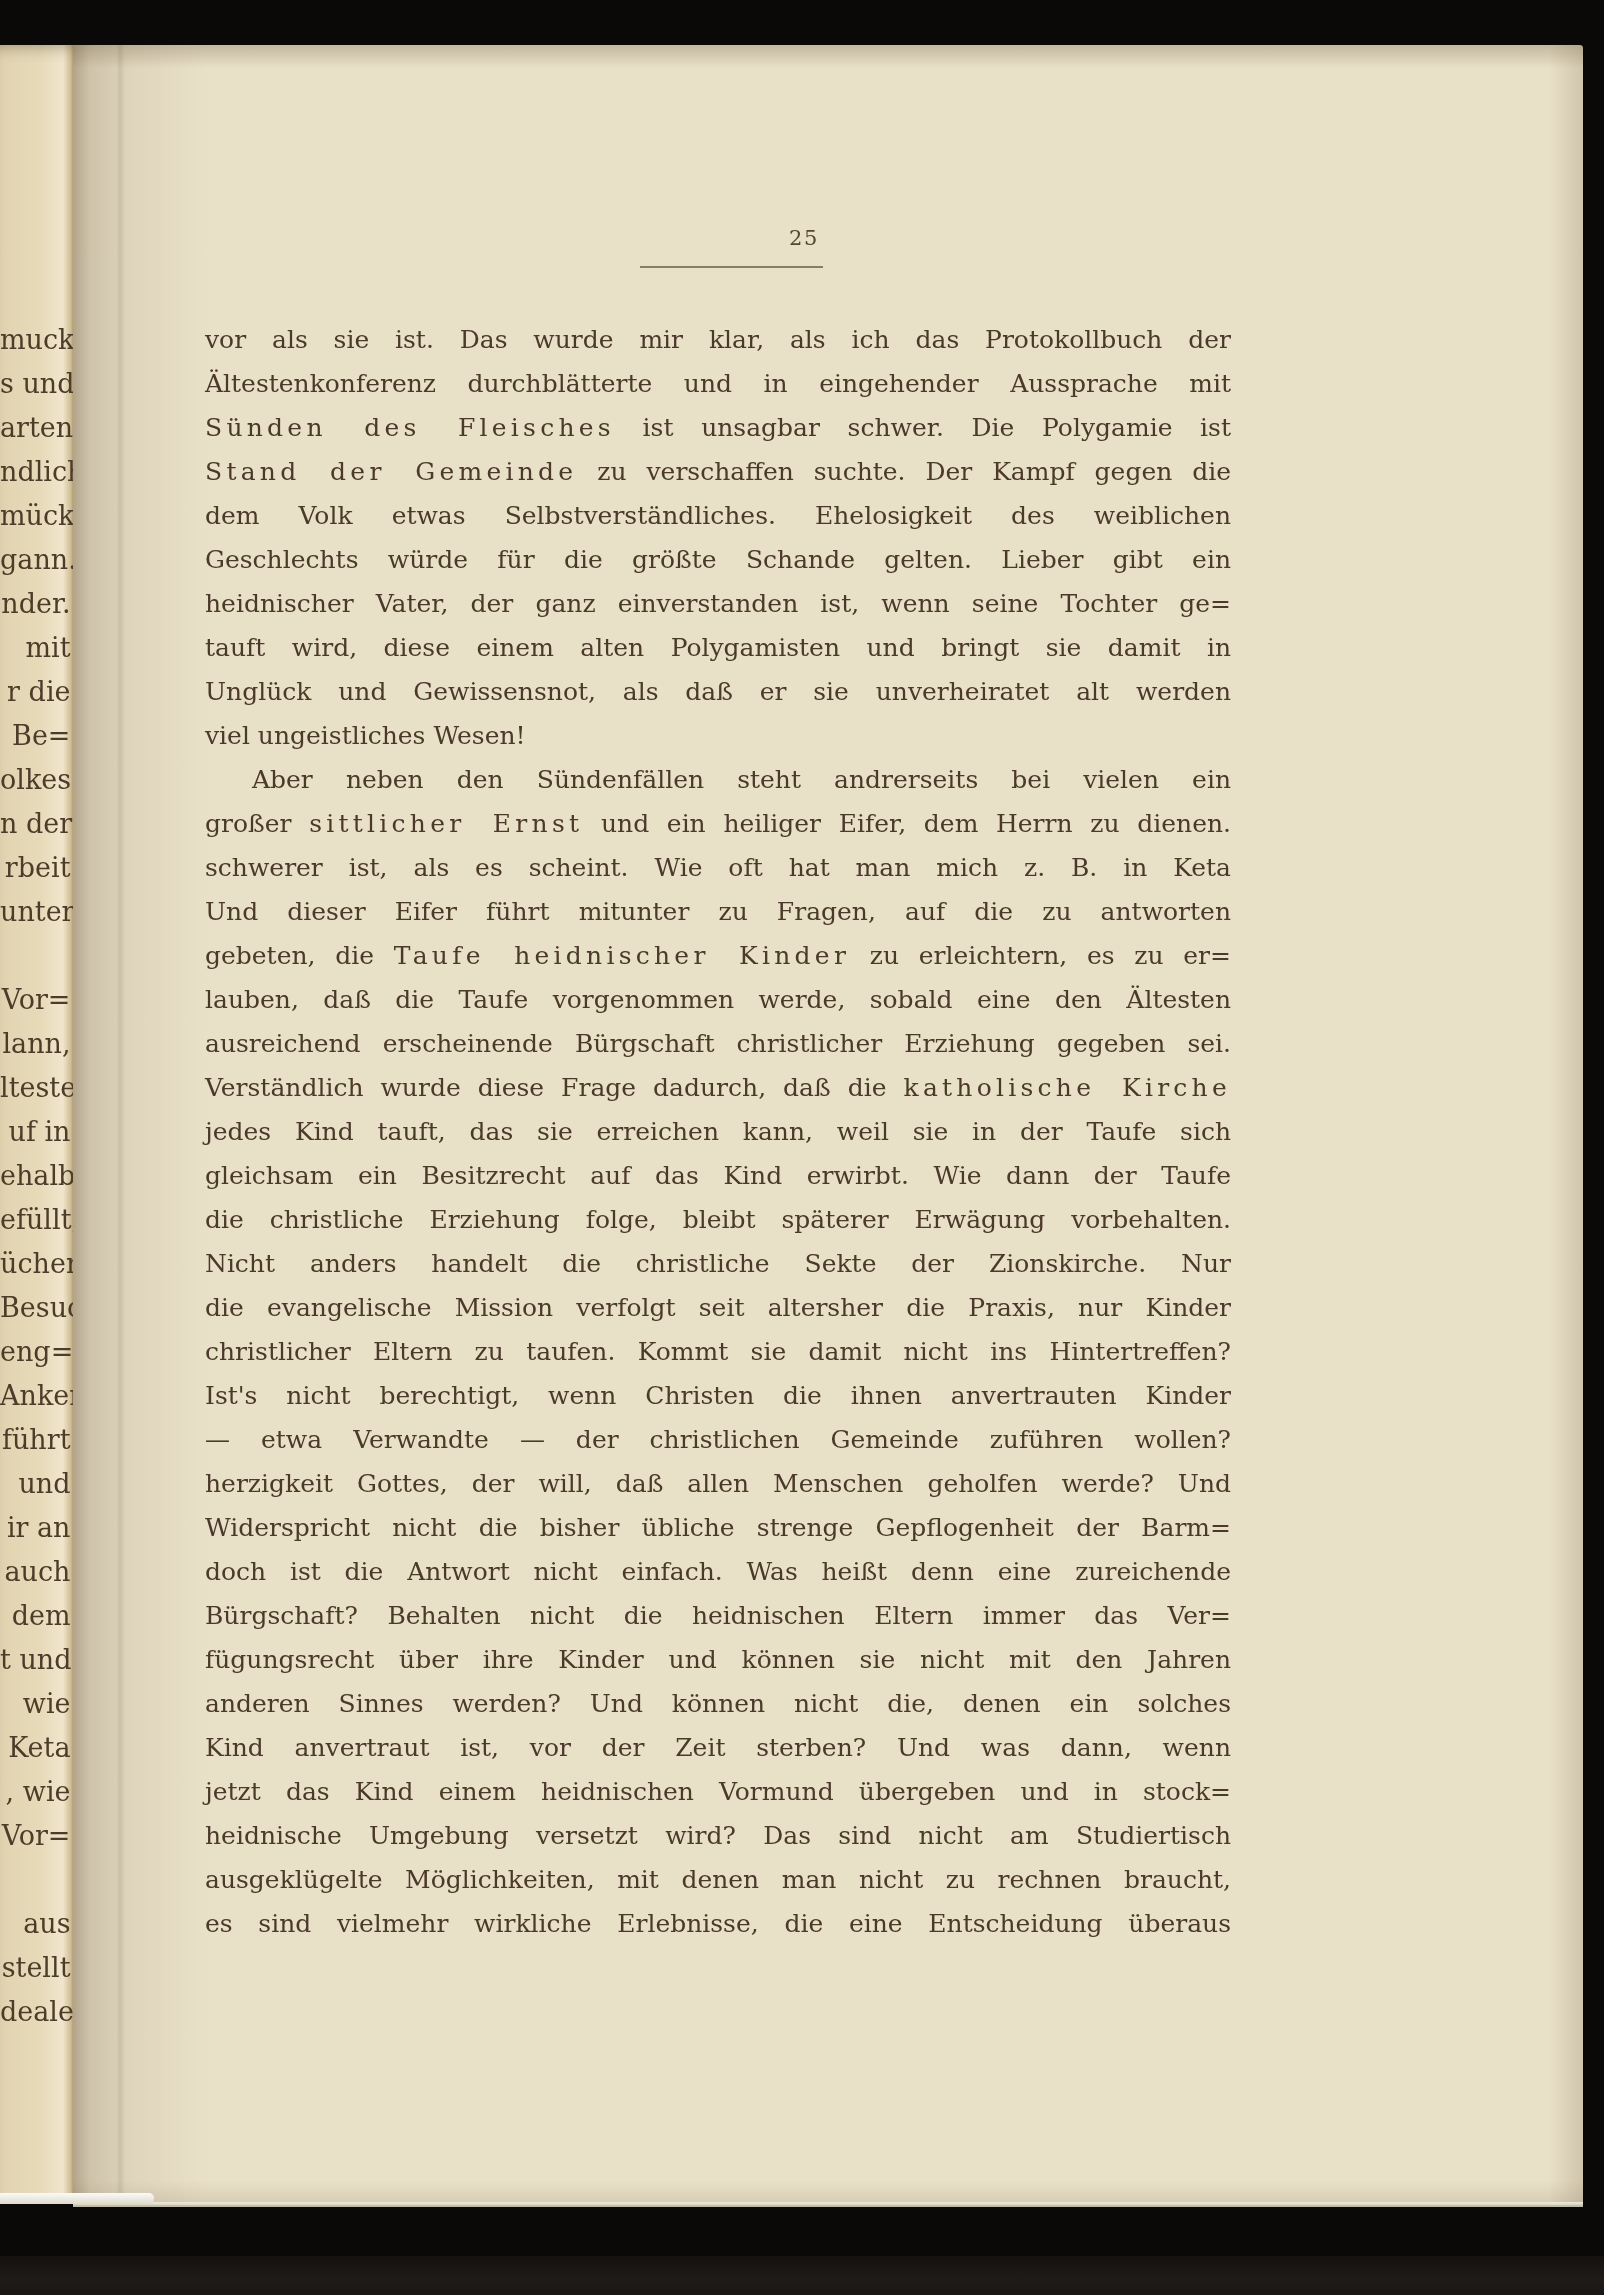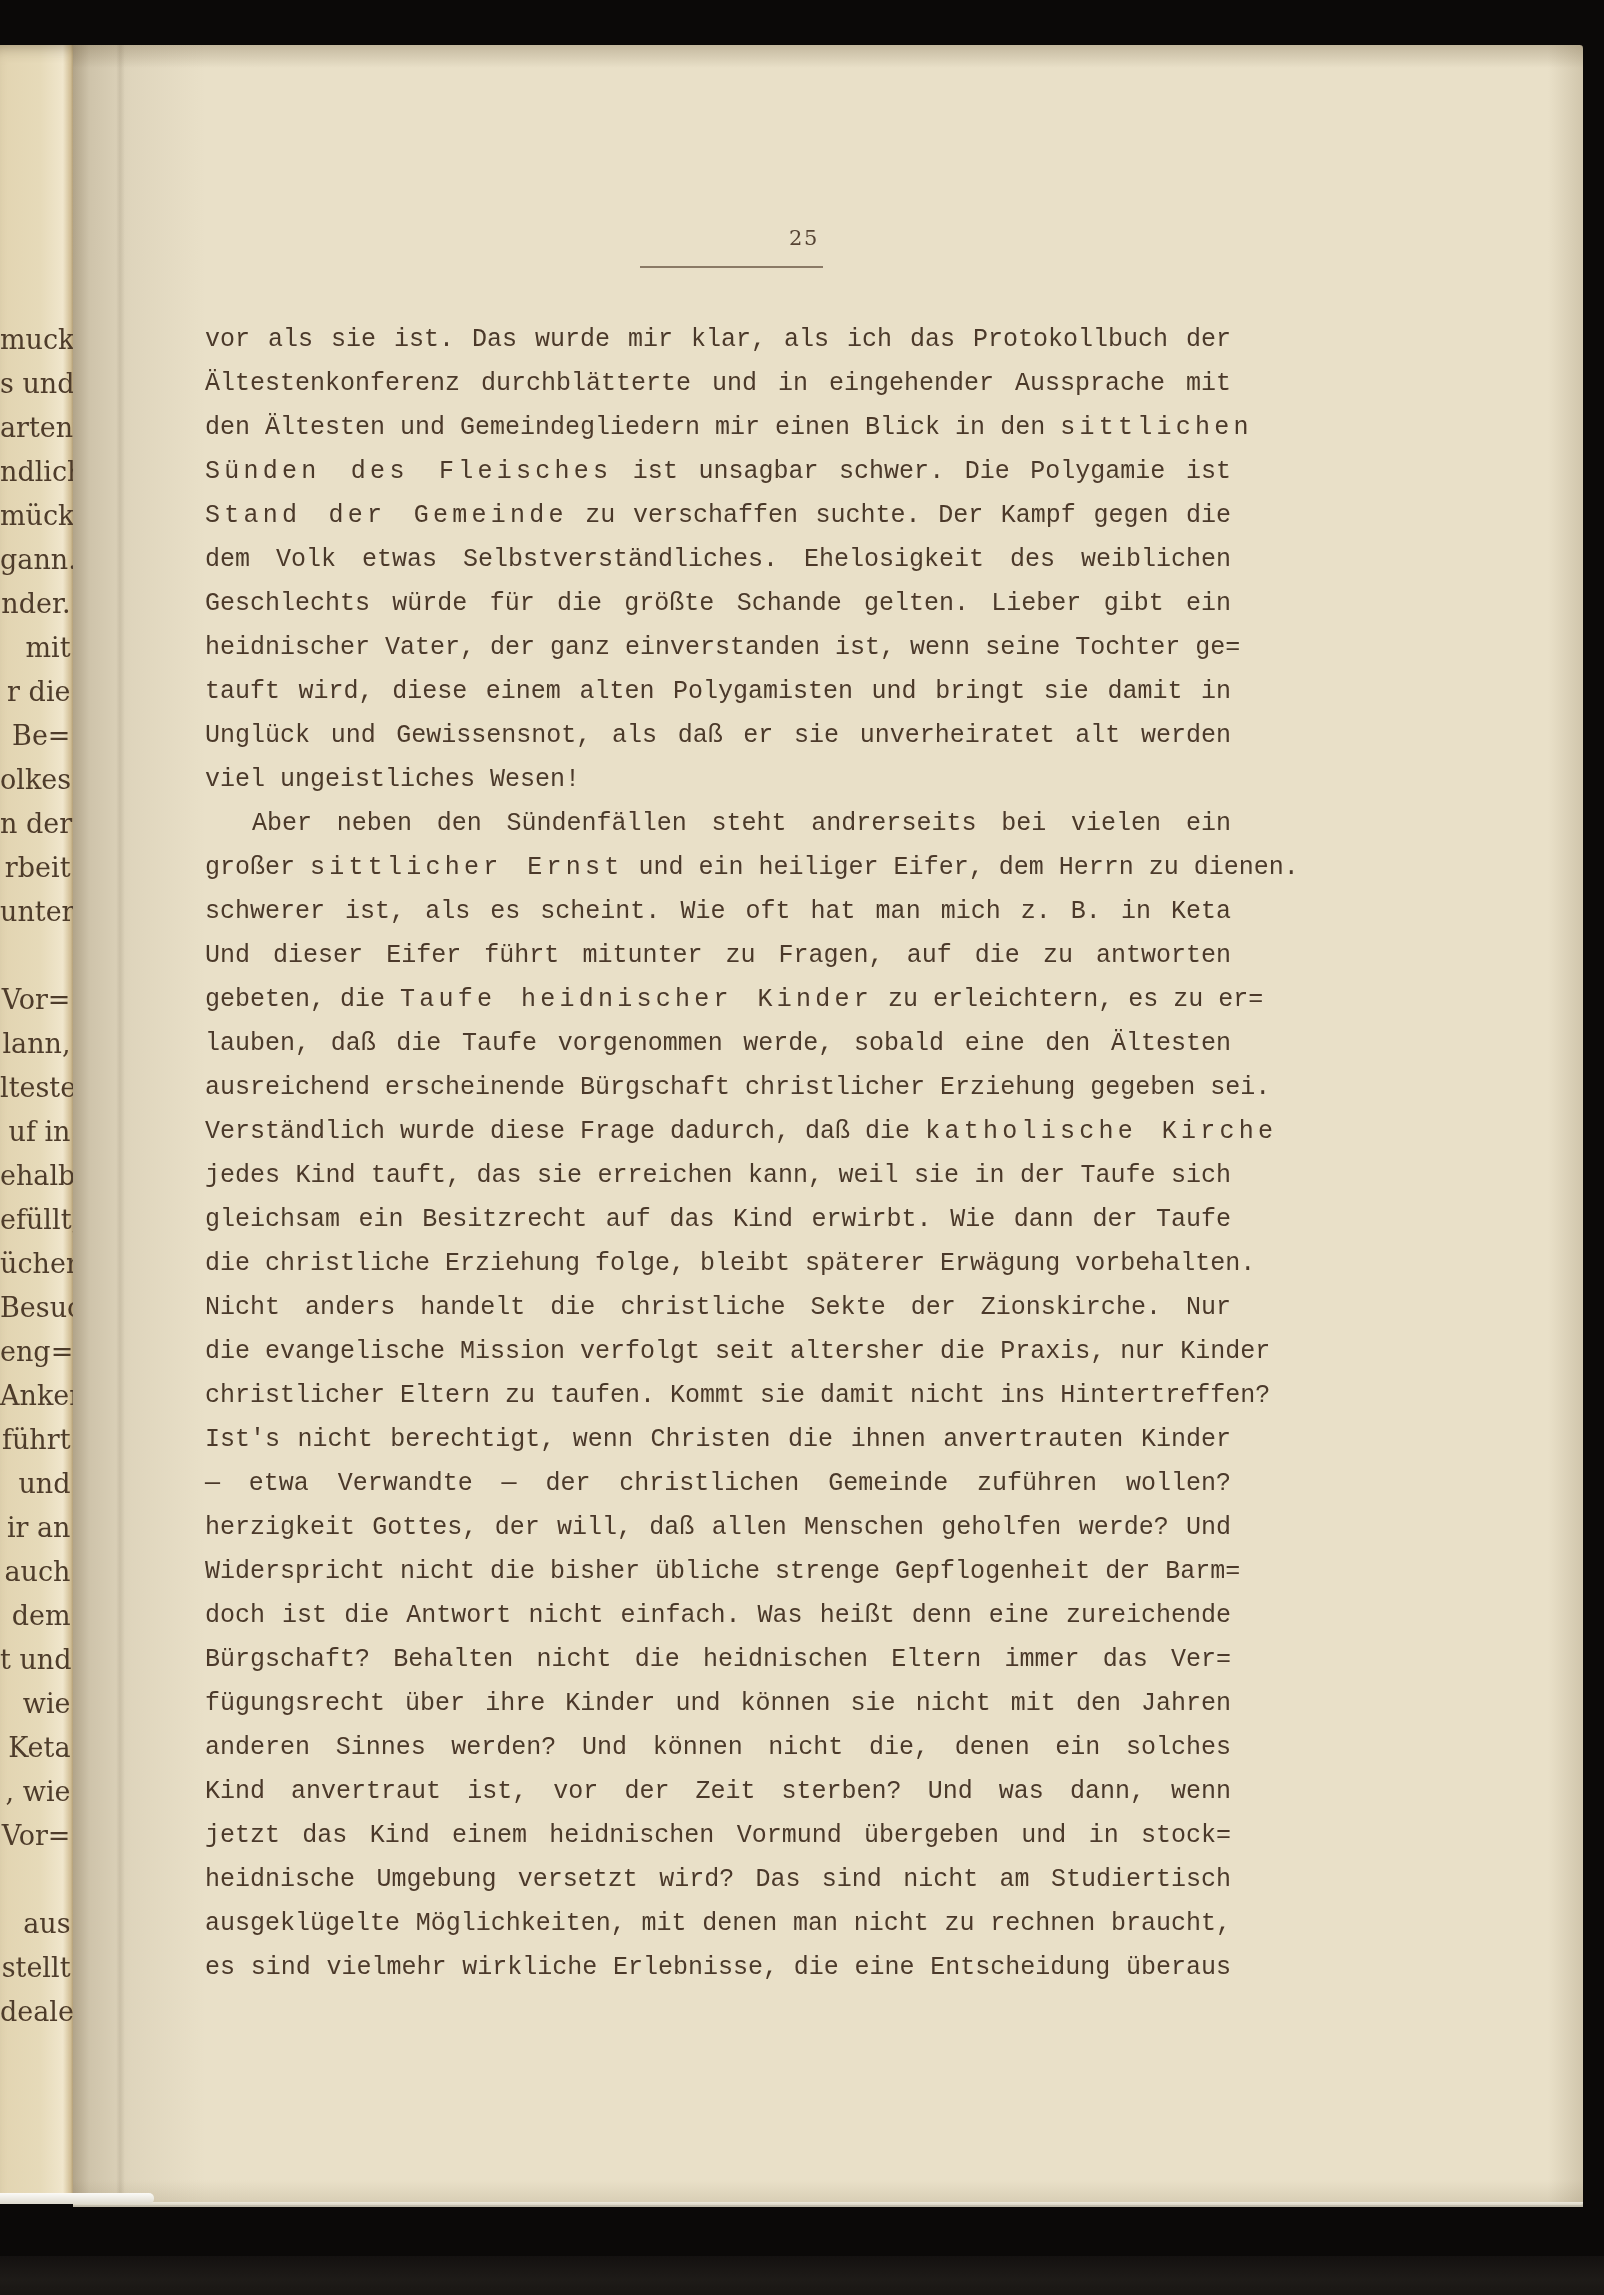--- a/index.html
+++ b/index.html
@@ -71,21 +71,20 @@
   
   .text-block {
     position: absolute; left: 132px; top: 273px; width: 1026px;
     color: #4b392a;
     font-size: 25px;
   }
   .line {
     height: 44px; line-height: 44px;
     text-align: justify; text-align-last: justify;
     white-space: nowrap;
-    font-family: Liberation Mono, monospace;
   }
   .line.flush { text-align-last: left; }
   .line.indent { padding-left: 47px; }
   .sp { letter-spacing: .17em; word-spacing: .22em; }
 </style>
 </head>
 <body>
 
 <div class="stage">
 
@@ -132,21 +131,20 @@
         <div class="frag">dealer</div>
       </div>
   </div>
 
   <div class="book-page">
     <div class="page-number">25</div>
     <div class="page-number-rule"></div>
     <div class="text-block">
         <div class="line"><span>vor als sie ist. Das wurde mir klar, als ich das Protokollbuch der</span></div>
         <div class="line"><span>Ältestenkonferenz durchblätterte und in eingehender Aussprache mit</span></div>
-        <div class="line"><span>den Ältesten und Gemeindegliedern mir einen Blick in den </span><span class="sp">sittlichen</span></div>
         <div class="line"><span class="sp">Sünden des Fleisches</span><span> ist unsagbar schwer. Die Polygamie ist</span></div>
         <div class="line"><span class="sp">Stand der Gemeinde</span><span> zu verschaffen suchte. Der Kampf gegen die</span></div>
         <div class="line"><span>dem Volk etwas Selbstverständliches. Ehelosigkeit des weiblichen</span></div>
         <div class="line"><span>Geschlechts würde für die größte Schande gelten. Lieber gibt ein</span></div>
         <div class="line"><span>heidnischer Vater, der ganz einverstanden ist, wenn seine Tochter ge=</span></div>
         <div class="line"><span>tauft wird, diese einem alten Polygamisten und bringt sie damit in</span></div>
         <div class="line"><span>Unglück und Gewissensnot, als daß er sie unverheiratet alt werden</span></div>
         <div class="line flush"><span>viel ungeistliches Wesen!</span></div>
         <div class="line indent"><span>Aber neben den Sündenfällen steht andrerseits bei vielen ein</span></div>
         <div class="line"><span>großer </span><span class="sp">sittlicher Ernst</span><span> und ein heiliger Eifer, dem Herrn zu dienen.</span></div>

